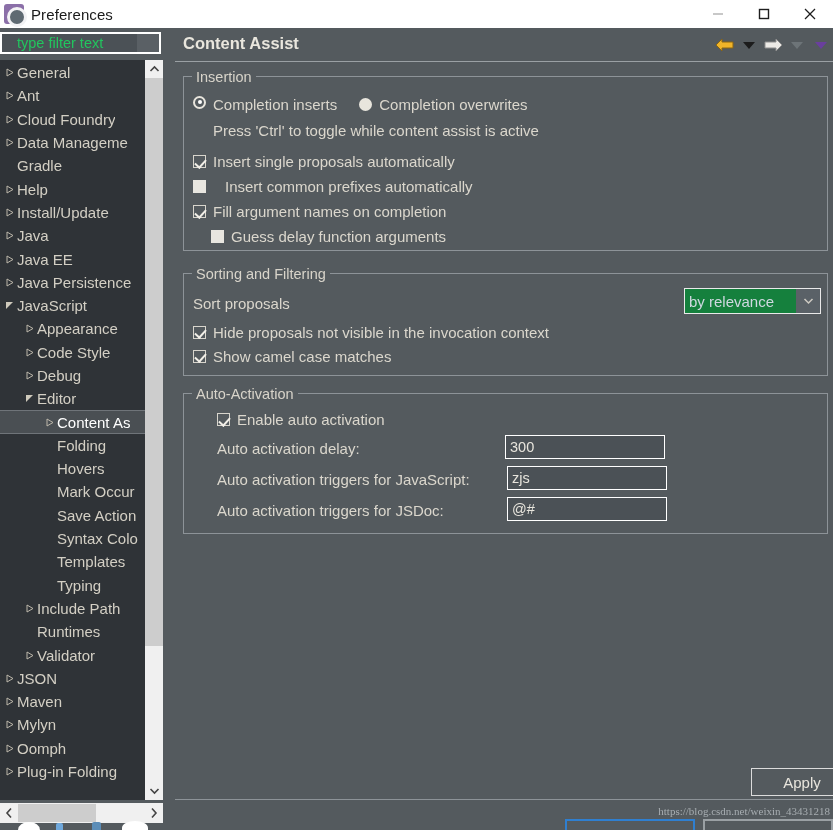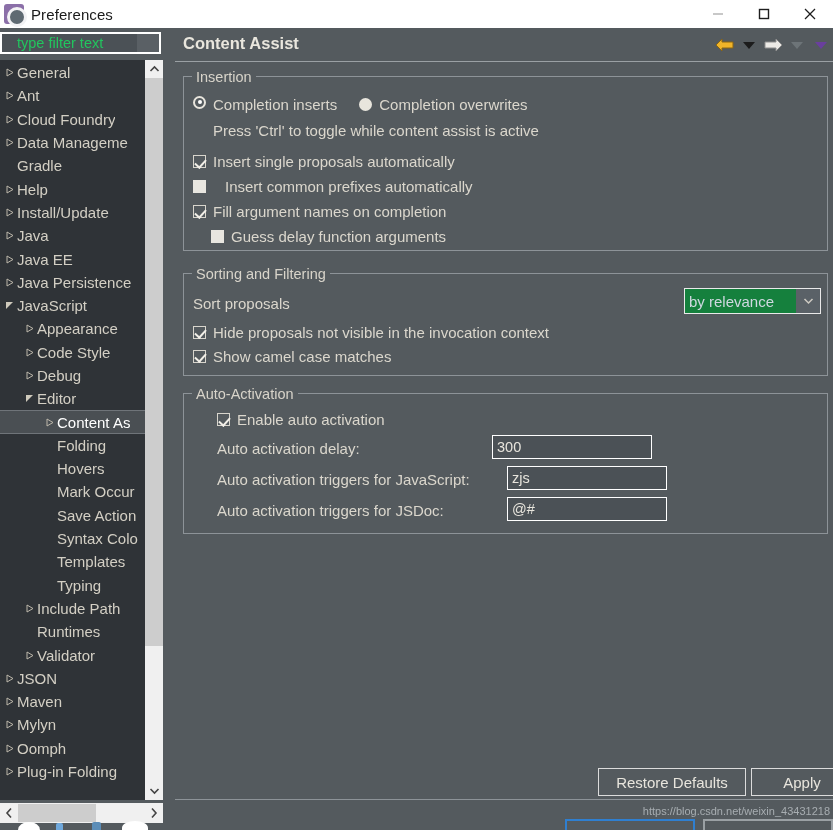--- a/index.html
+++ b/index.html
@@ -204,21 +204,21 @@
   
   .btn {
     border: 1px solid #dcdcdc; background: #545a5e;
     color: #e8e5dd; font-size: 15px; height: 28px;
     display: flex; align-items: center; justify-content: center;
   }
 
   #watermark {
     position: absolute; right: 3px; top: 805px;
     color: #a7adb1; font-size: 11px;
-    font-family: Liberation Sans, sans-serif;
+    font-family: Liberation Serif, serif;
   }
   #bottom-strip {
     position: absolute; left: 175px; top: 800px;
     width: 658px; height: 30px; background: #545a5e;
   }
   #bottom-sep {
     position: absolute; left: 175px; top: 799px;
     width: 658px; height: 1px; background: #8d9398;
   }
   .bottom-btn {
@@ -614,44 +614,41 @@
     <div class="group-title">Auto-Activation</div>
     <div class="group-body" style="padding:20px 0 0 10px;margin-left:24px;">
 
       <div class="row" style="height:27px;">
         <span class="cb on"></span>
         <span>Enable auto activation</span>
       </div>
 
       <div class="row" style="height:31px;position:relative;">
         <span>Auto activation delay:</span>
-        <div class="tfield" style="position:absolute;left:275px;top:2px;width:160px;">
+        <div class="tfield" style="position:absolute;left:288px;top:2px;width:160px;">
           <span>300</span>
         </div>
       </div>
 
       <div class="row" style="height:31px;position:relative;">
         <span>Auto activation triggers for JavaScript:</span>
         <div class="tfield" style="position:absolute;left:290px;top:2px;width:160px;">
           <span>zjs</span>
         </div>
       </div>
 
       <div class="row" style="height:31px;position:relative;">
         <span>Auto activation triggers for JSDoc:</span>
         <div class="tfield" style="position:absolute;left:290px;top:2px;width:160px;">
           <span>@#</span>
         </div>
       </div>
     </div>
   </div>
 
-  <div class="btn" style="position:absolute;left:423px;top:740px;width:148px;">
-    <span>Restore Defaults</span>
-  </div>
   <div class="btn" style="position:absolute;left:576px;top:740px;width:102px;">
     <span>Apply</span>
   </div>
 </div>
 
 <div id="bottom-sep"></div>
 <div id="bottom-strip"></div>
 <div id="watermark">https://blog.csdn.net/weixin_43431218</div>
 
 <div class="bottom-btn" id="bottom-btn-1"></div>

